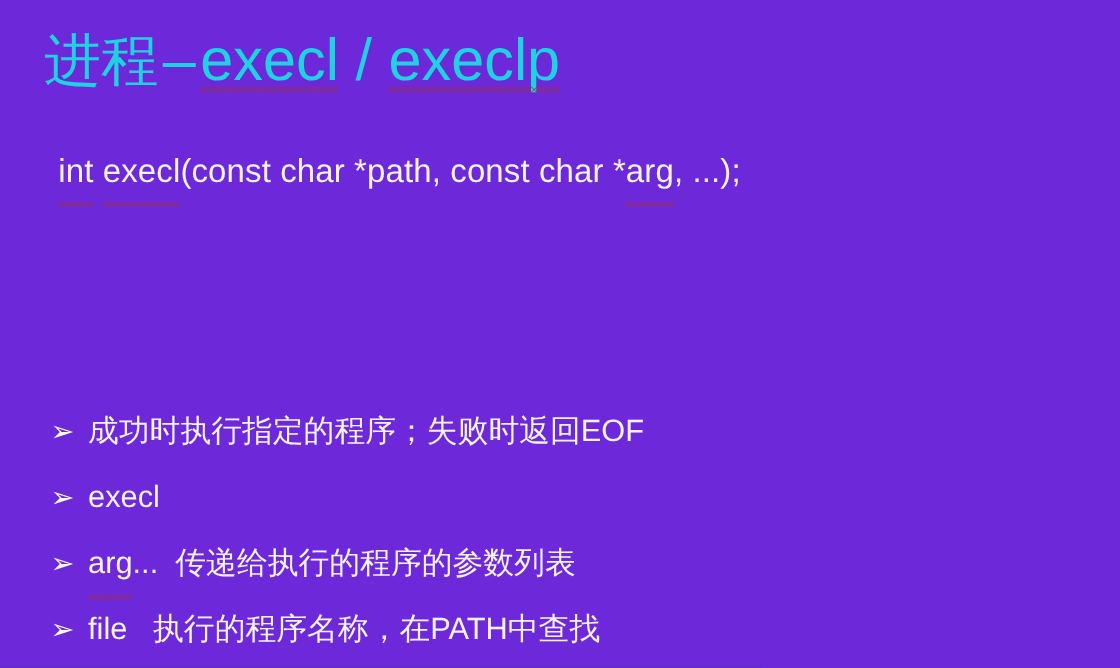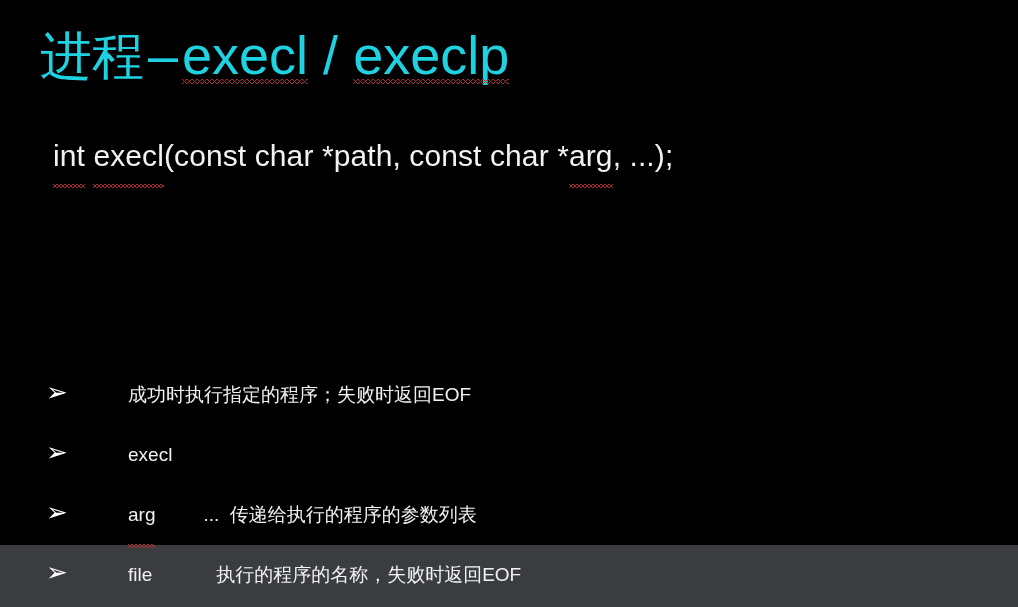--- a/index.html
+++ b/index.html
@@ -11,22 +11,22 @@
     height: 607px;
     background: #3a3c40;
     font-family: "Liberation Sans", "DejaVu Sans", sans-serif;
     overflow: hidden;
     -webkit-font-smoothing: antialiased;
   }
 
   .slide {
     position: relative;
     width: 1018px;
-    height: 545px;
-    background: #000000;
+    height: 607px;
+    background: #6d28d9;
   }
 
   
   .slide-title {
     position: absolute;
     left: 40px;
     top: 28px;
     font-size: 54px;
     line-height: 1.0;
     color: #1ed2e2;
@@ -75,24 +75,23 @@
   .bullet-marker {
     flex: 0 0 auto;
     width: 34px;
     font-size: 26px;
     color: #ffffff;
     font-family: "DejaVu Sans", sans-serif;
     line-height: 60px;
   }
   .bullet-text {
     flex: 0 0 auto;
-    font-size: 19px;
+    font-size: 28px;
     color: #f2f2f2;
     white-space: pre;
-    margin-left: 48px;
   }
 
   
   .sq {
     position: relative;
     display: inline-block;
   }
   .sq::after {
     content: "";
     position: absolute;
@@ -142,18 +141,18 @@
       <span class="bullet-text">execl</span>
     </div>
 
     <div class="bullet-row">
       <span class="bullet-marker">➢</span>
       <span class="bullet-text sq">arg</span><span class="bullet-text cjk">...  传递给执行的程序的参数列表</span>
     </div>
 
     <div class="bullet-row">
       <span class="bullet-marker">➢</span>
-      <span class="bullet-text">file</span><span class="bullet-text cjk">   执行的程序的名称，失败时返回EOF</span>
+      <span class="bullet-text">file</span><span class="bullet-text cjk">   执行的程序名称，在PATH中查找</span>
     </div>
 
   </div>
 
 </div>
 
 </body></html>

